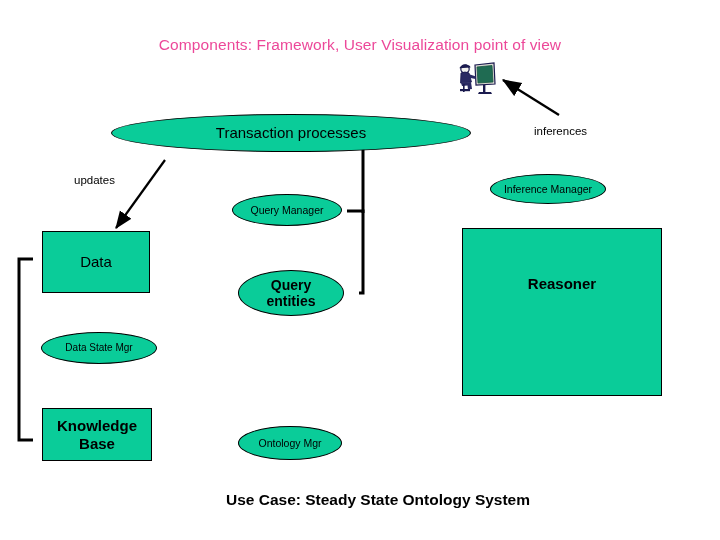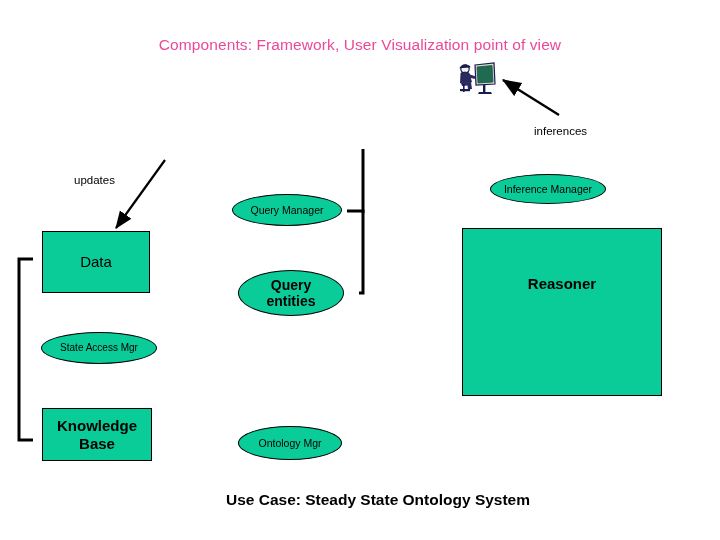--- a/index.html
+++ b/index.html
@@ -181,32 +181,33 @@
     <polyline class="conn" points="33,259 19,259 19,440 33,440" stroke-width="3"></polyline>
 
     <polyline class="conn" points="347,211 363,211 363,293 359,293" stroke-width="3"></polyline>
     <line class="conn" x1="363" y1="149" x2="363" y2="213" stroke-width="3"></line>
   </svg>
 
   <div class="plain-label" style="left:74px; top:174px;">updates</div>
 
   <div class="plain-label" style="left:534px; top:125px;">inferences</div>
 
+  <div class="ellipse" id="node-transaction-processes">Transaction processes</div>
 
   <div class="ellipse" id="node-query-manager">Query Manager</div>
 
   <div class="ellipse" id="node-inference-manager">Inference Manager</div>
 
   <div class="box" id="node-data">Data</div>
 
   <div class="ellipse" id="node-query-entities">Query<br>entities</div>
 
   <div class="box" id="node-reasoner">Reasoner</div>
 
-  <div class="ellipse" id="node-data-access-mgr">State Access Mgr</div>
+  <div class="ellipse" id="node-data-access-mgr">Data State Mgr</div>
 
   <div class="box" id="node-knowledge-base">Knowledge<br>Base</div>
 
   <div class="ellipse" id="node-ontology-mgr">Ontology Mgr</div>
 
   <div class="caption">Use Case:  Steady State Ontology System</div>
 
 </div>
 
 </body></html>

